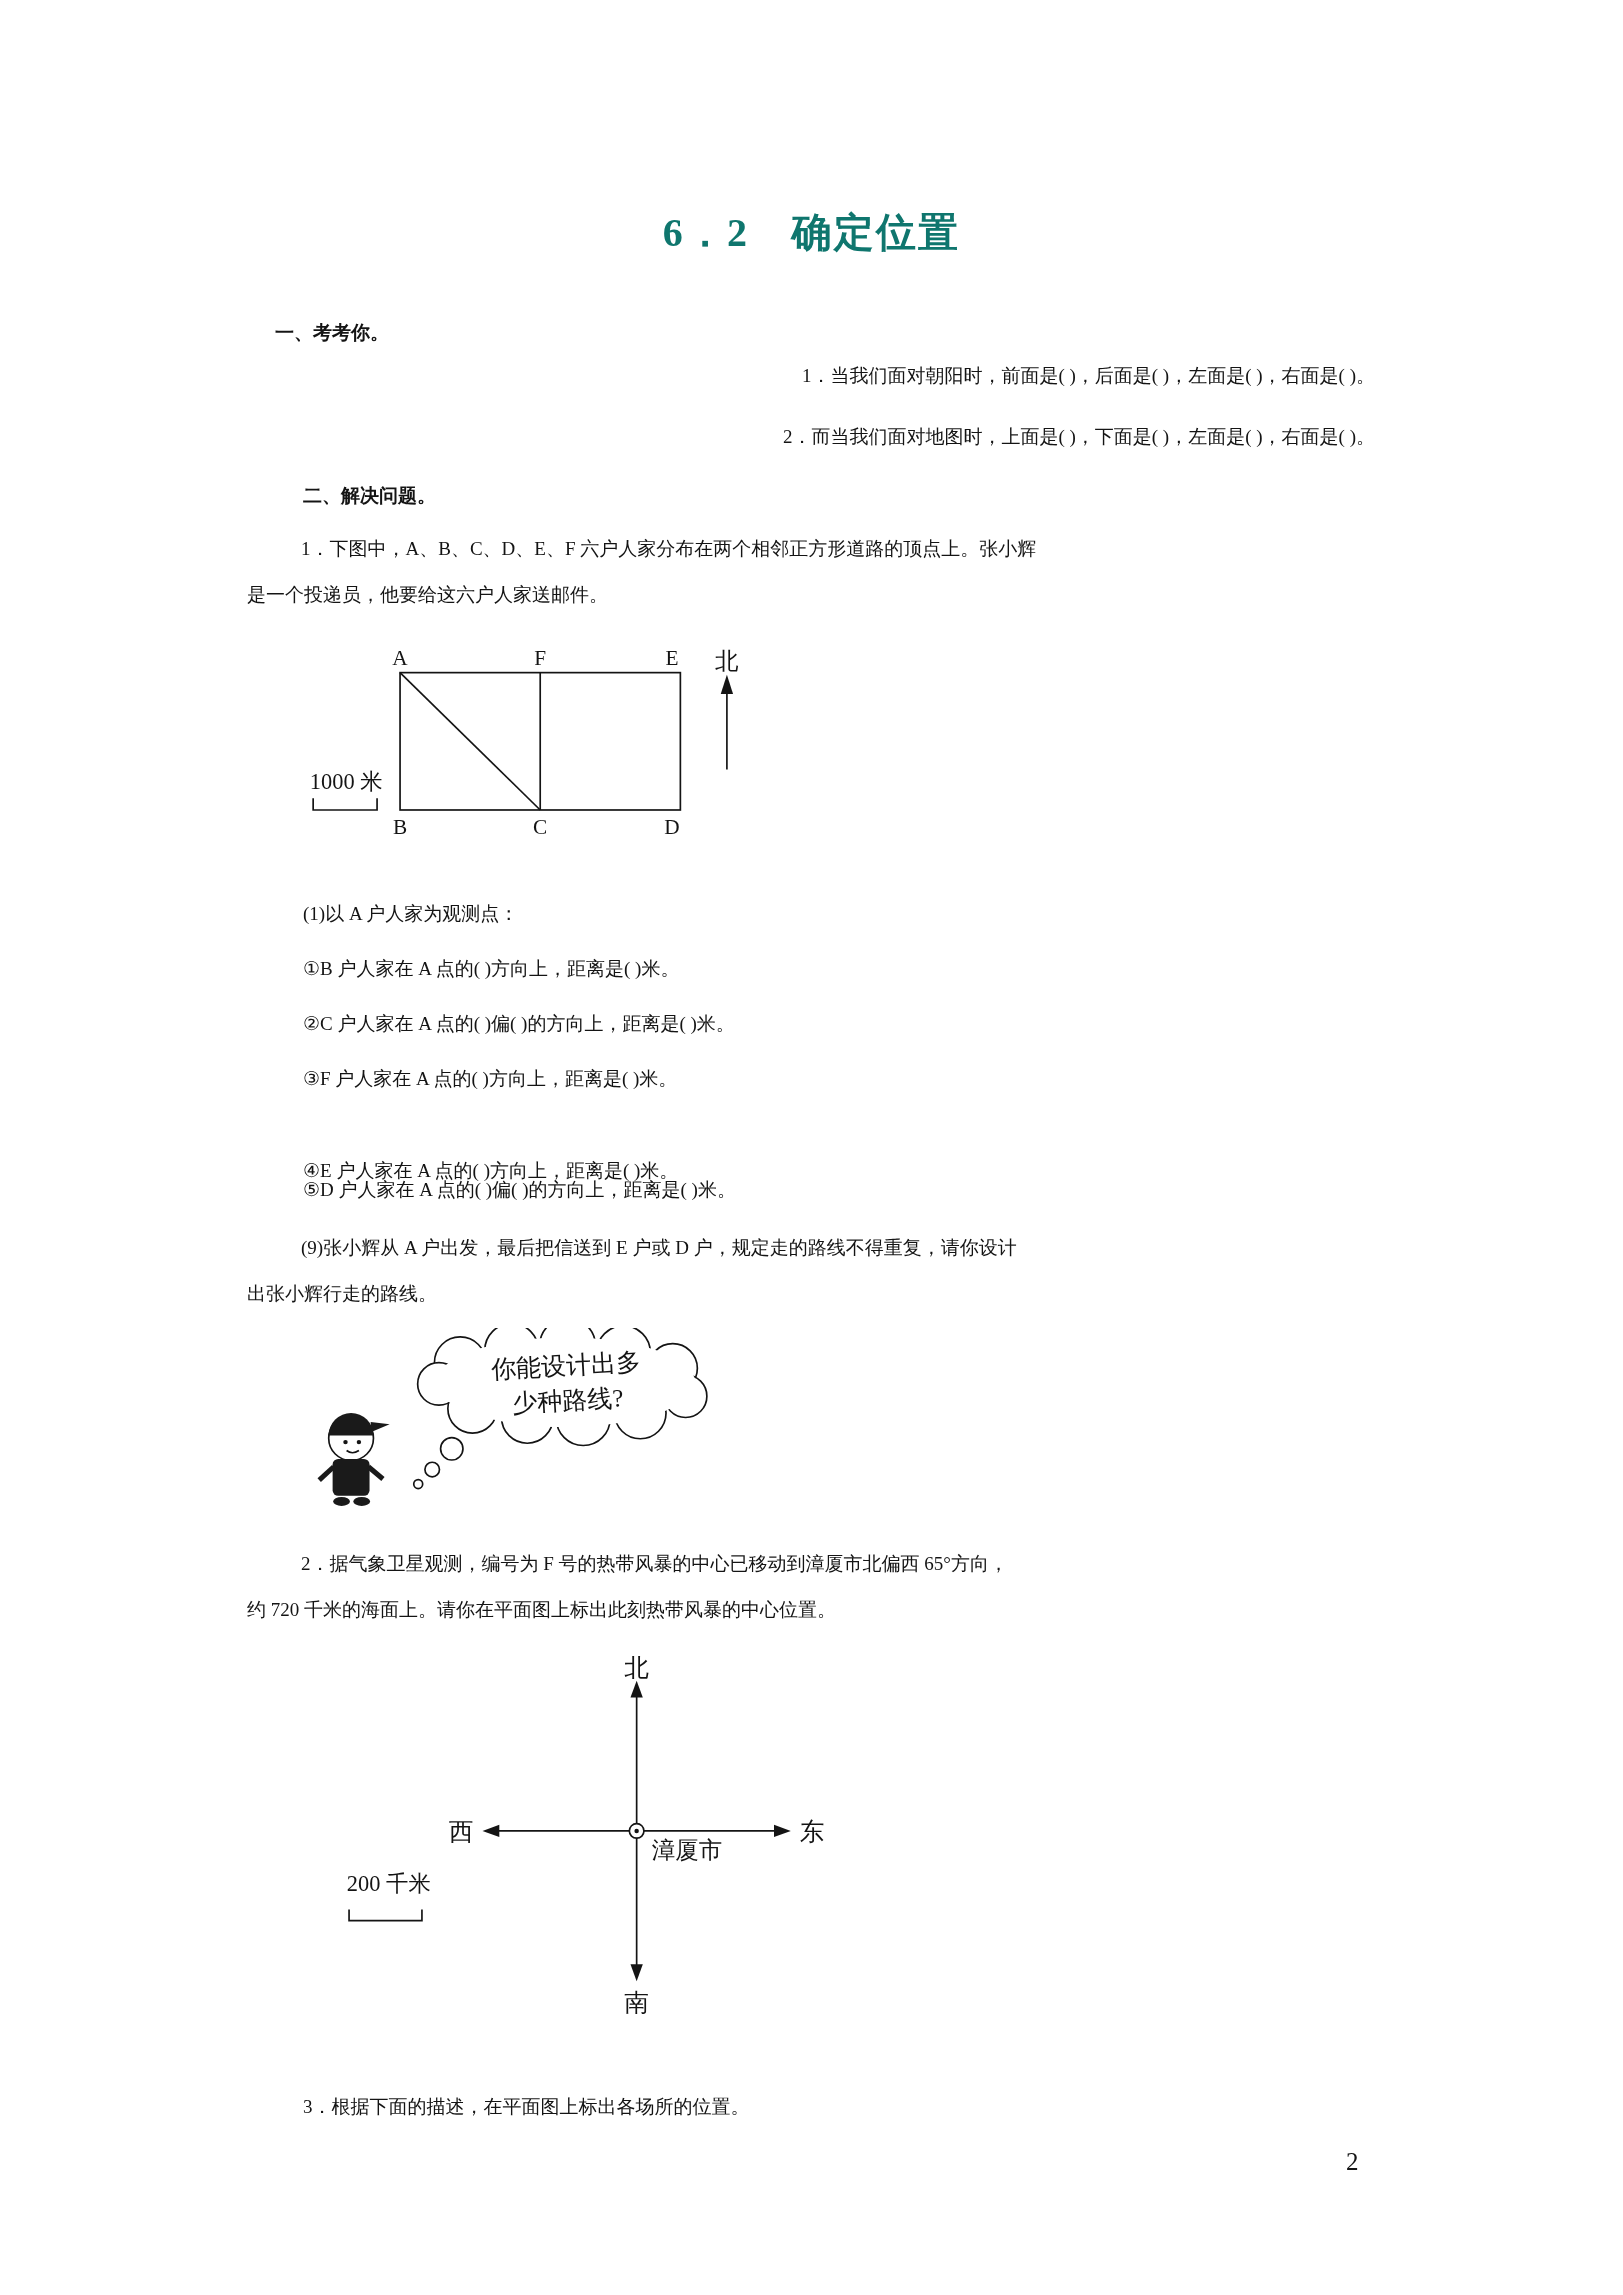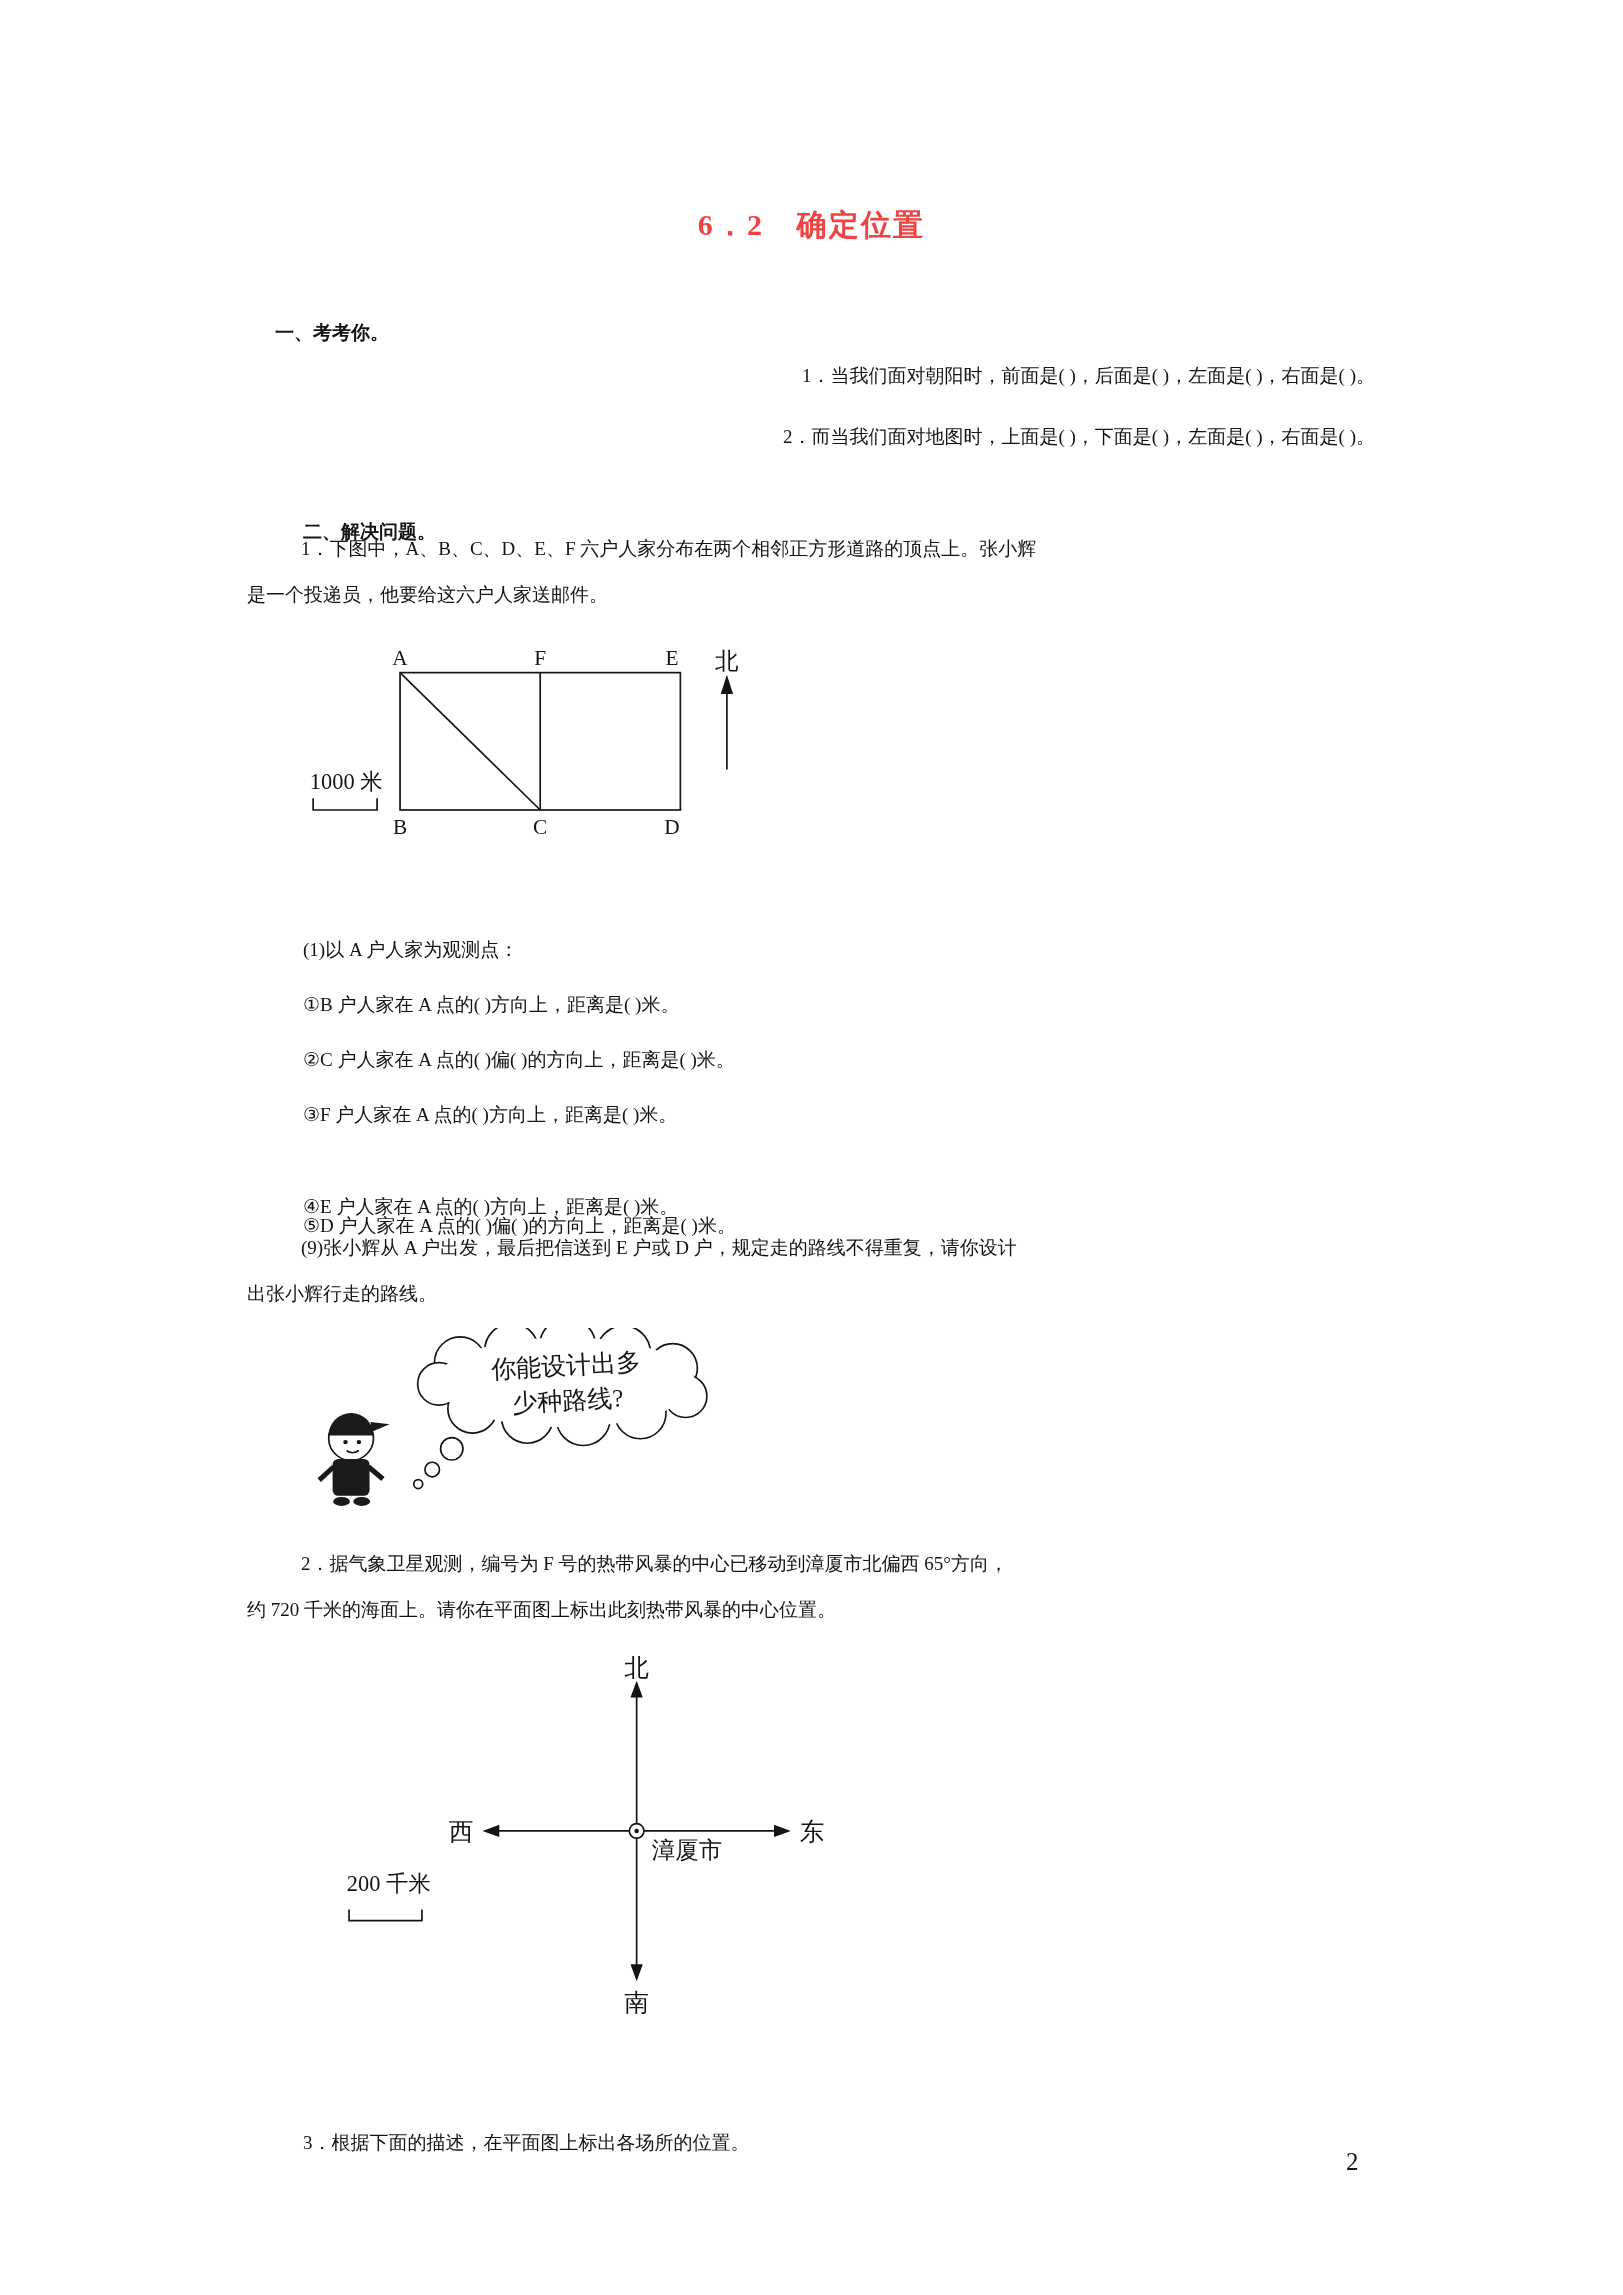--- a/index.html
+++ b/index.html
@@ -16,29 +16,29 @@
   .content { left: 247px; width: 1128px; }
   .body-text {
     font-size: 19px;
     line-height: 46px;
   }
   .para {
     white-space: pre-line;   
     text-indent: 54px;       
   }
   .indent-1 { padding-left: 28px; }
-  .indent-2 { padding-left: 56px; margin-top: 36px; }
+  .indent-2 { padding-left: 56px; }
   .indent-3 { padding-left: 85px; text-align: right; }
   .heading { font-weight: bold; }
   .doc-title {
     left: 0; top: 205px; width: 100%;
     text-align: center;
-    font-size: 30px;
+    font-size: 40px;
     font-weight: bold;
-    color: #ef4444;
+    color: #0f766e;
     letter-spacing: 2.2px;
   }
   .page-number {
     left: 1346px; top: 2148px;
     font-size: 25px;
   }
   svg text {
     font-family: "Liberation Serif", "DejaVu Serif", serif;
     fill: #141414;
   }

